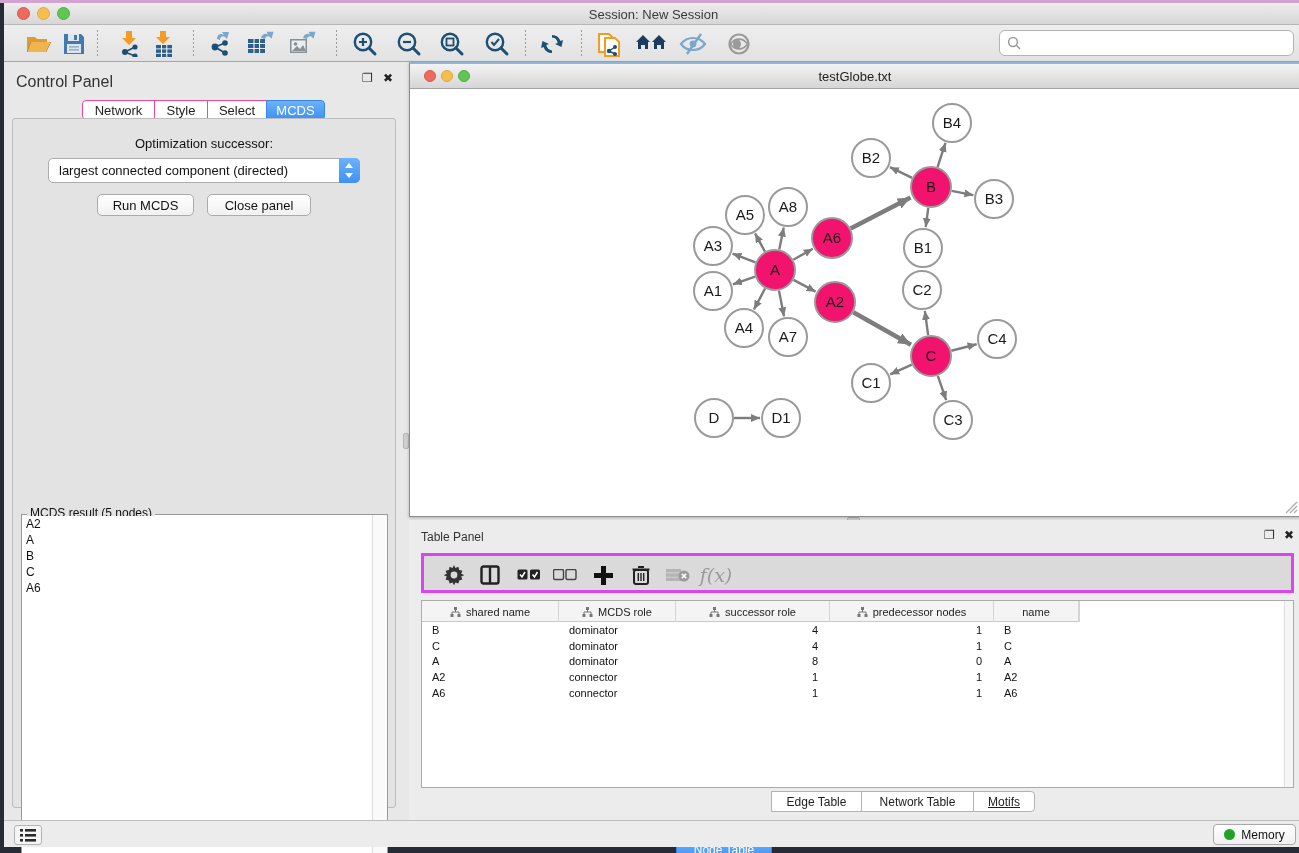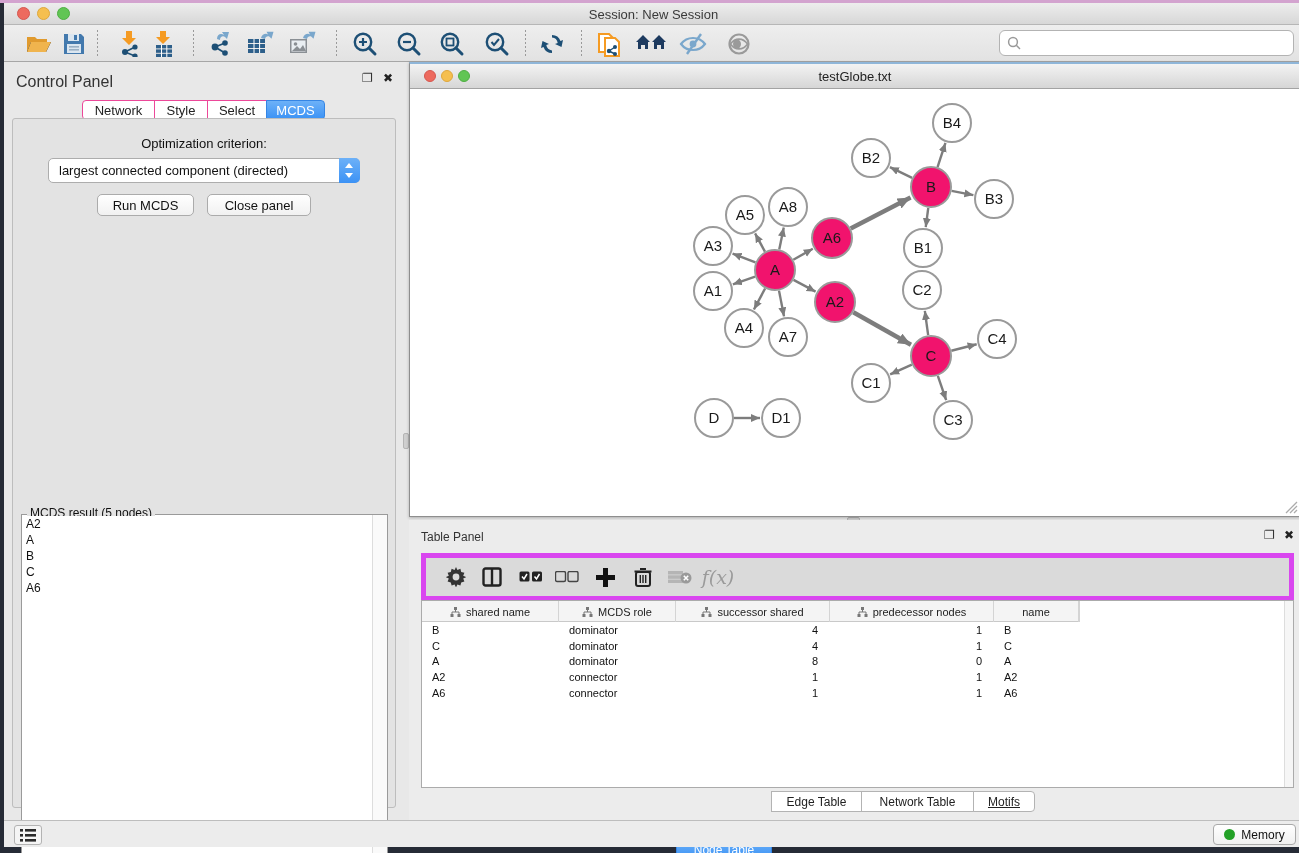--- a/index.html
+++ b/index.html
@@ -71,21 +71,21 @@
   #net-canvas { left:0; top:25px; width:890px; height:427px; background:#fff; }
   #resize-grip { right:2px; bottom:2px; width:14px; height:14px; }
 
   
   .vgrip { left:399px; top:430px; width:6px; height:16px; background:#cfcfcf; border:1px solid #b5b5b5; border-radius:2px; }
   .hgrip { left:843px; top:514px; width:13px; height:6px; background:#cfcfcf; border:1px solid #b5b5b5; border-radius:2px; }
 
   
   #table-panel { left:405px; top:517px; width:894px; height:303px; background:#ececec; }
   #tp-title { left:12px; top:10px; font-size:12px; color:#333; }
-  #tp-toolbar { left:12px; top:33px; width:873px; height:48px; background:#dadada; border:5px solid #d946ef; }
+  #tp-toolbar { left:12px; top:33px; width:873px; height:40px; background:#dadada; border:3px solid #d946ef; }
   .tpi { top:0; height:38px; width:34px; display:flex; align-items:center; justify-content:center; }
   #fx-label { font-family:"DejaVu Serif","Liberation Serif",serif; font-style:italic; font-size:19px; color:#9a9a9a; }
   #node-table { left:12px; top:80px; width:873px; height:188px; background:#fff; border:1px solid #ababab; overflow:hidden; }
   #nt-header { left:0; top:0; width:100%; height:21px; background:#f4f4f4; border-bottom:1px solid #c9c9c9; display:flex; }
   .hcell { height:21px; border-right:1px solid #d4d4d4; display:flex; align-items:center; justify-content:center;
     font-size:11px; color:#222; gap:5px; }
   .hcell:last-child { border-right:none; }
   #nt-body { left:0; top:21px; width:100%; }
   .trow { display:flex; height:15.7px; align-items:center; }
   .tcell { font-size:11px; color:#111; white-space:nowrap; }
@@ -272,21 +272,21 @@
     <div id="cp-header-title" class="abs">Control Panel</div>
     <div class="panel-float abs" style="left:358px">❐</div>
     <div class="panel-close abs" style="left:379px">✖</div>
 
     <div class="cp-tab first abs" style="left:78px;width:73px">Network</div>
     <div class="cp-tab abs" style="left:150px;width:54px">Style</div>
     <div class="cp-tab abs" style="left:203px;width:60px">Select</div>
     <div class="cp-tab active abs" style="left:262px;width:59px">MCDS</div>
 
     <div id="cp-content" class="abs">
-      <div id="opt-label" class="abs">Optimization criterion:</div>
+      <div id="opt-label" class="abs">Optimization successor:</div>
       <div id="criterion-select" class="abs">
         <div class="val">largest connected component (directed)</div>
         <div id="select-stepper"></div>
       </div>
       <div class="cp-btn abs" style="left:84px;width:97px">Run MCDS</div>
       <div class="cp-btn abs" style="left:194px;width:104px">Close panel</div>
 
       <div id="mcds-result" class="abs"></div>
       <div id="mcds-legend" class="abs">MCDS result (5 nodes)</div>
       <div id="mcds-list" class="abs">
@@ -471,21 +471,21 @@
             </svg>
           <span>MCDS role</span>
         </div>
         <div class="hcell" style="width:154px">
           <svg width="11" height="10" viewBox="0 0 11 10">
               <rect x="4" y="0" width="3" height="3" fill="#777"></rect>
               <path d="M5.5 3 v2 M2 7 V5 h7 v2" stroke="#777" fill="none"></path>
               <rect x="0.5" y="7" width="3" height="3" fill="#777"></rect>
               <rect x="7.5" y="7" width="3" height="3" fill="#777"></rect>
             </svg>
-          <span>successor shared</span>
+          <span>successor role</span>
         </div>
         <div class="hcell" style="width:164px">
           <svg width="11" height="10" viewBox="0 0 11 10">
               <rect x="4" y="0" width="3" height="3" fill="#777"></rect>
               <path d="M5.5 3 v2 M2 7 V5 h7 v2" stroke="#777" fill="none"></path>
               <rect x="0.5" y="7" width="3" height="3" fill="#777"></rect>
               <rect x="7.5" y="7" width="3" height="3" fill="#777"></rect>
             </svg>
           <span>predecessor nodes</span>
         </div>

